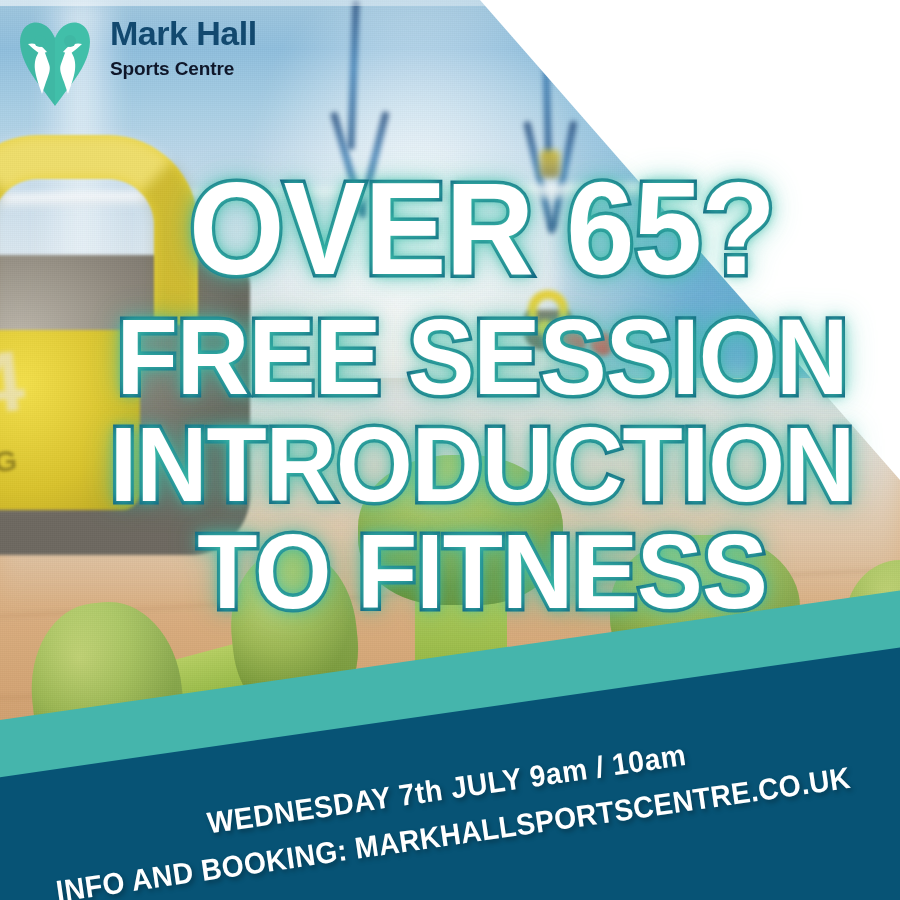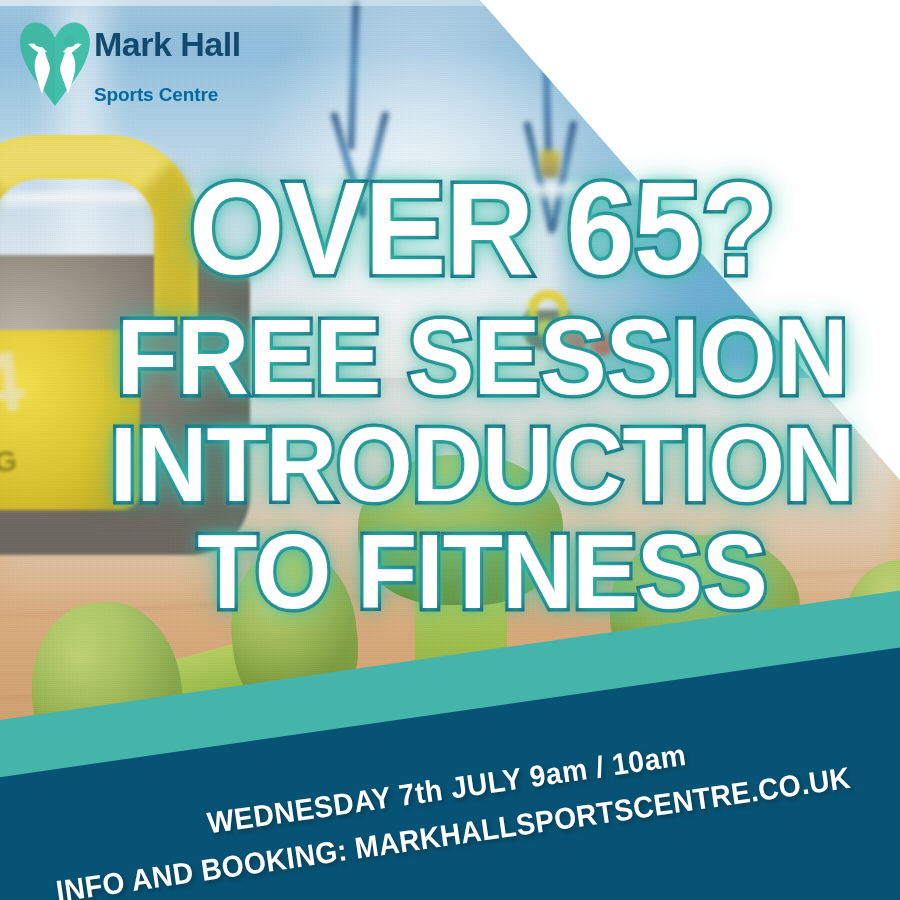--- a/index.html
+++ b/index.html
@@ -212,31 +212,31 @@
     clip-path:polygon(100% 0, 100% 100%, 0 0);
   }
   .white-top-strip {
     position:absolute; left:0; top:0; width:100%; height:6px;
     background:linear-gradient(90deg, rgba(255,255,255,.55), rgba(255,255,255,.15));
   }
 
   
   .brand {
     position:absolute; left:18px; top:14px;
-    display:flex; align-items:flex-end; gap:2px;
+    display:flex; align-items:flex-start; gap:18px;
   }
   .brand-mark { width:74px; height:92px; flex:0 0 auto; }
   .brand-text { display:flex; flex-direction:column; line-height:1; }
   .brand-name {
     font:700 34px "Liberation Sans", sans-serif;
     color:#12496f; letter-spacing:-.5px;
   }
   .brand-sub {
     font:700 19px "Liberation Sans", sans-serif;
-    color:#0369a1; letter-spacing:-.1px; margin-top:20px;
+    color:#0f172a; letter-spacing:-.1px; margin-top:5px;
   }
 
   
   .fya {
     position:absolute; right:38px; top:22px;
     width:178px; height:130px;
   }
   .fya-bar {
     position:absolute; display:flex; align-items:center;
     color:#fff; font-family:"Liberation Sans", sans-serif;

